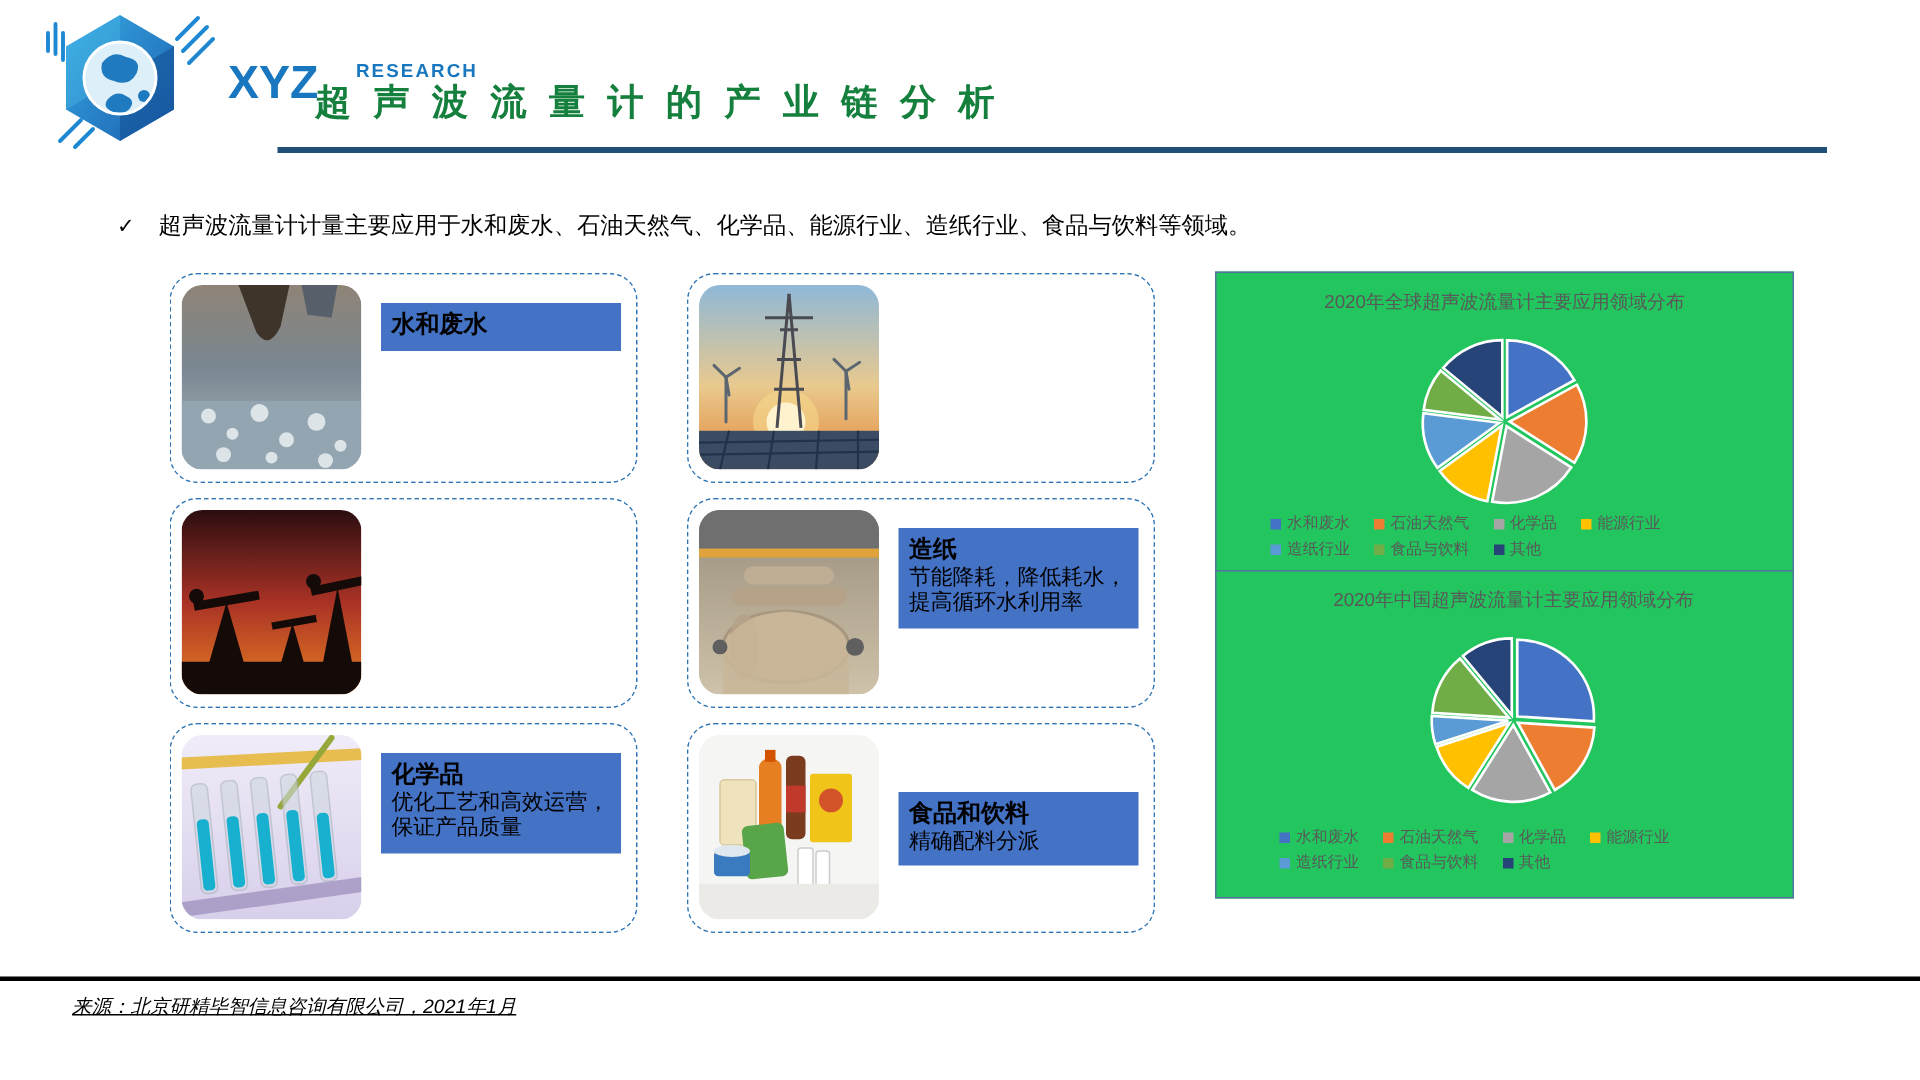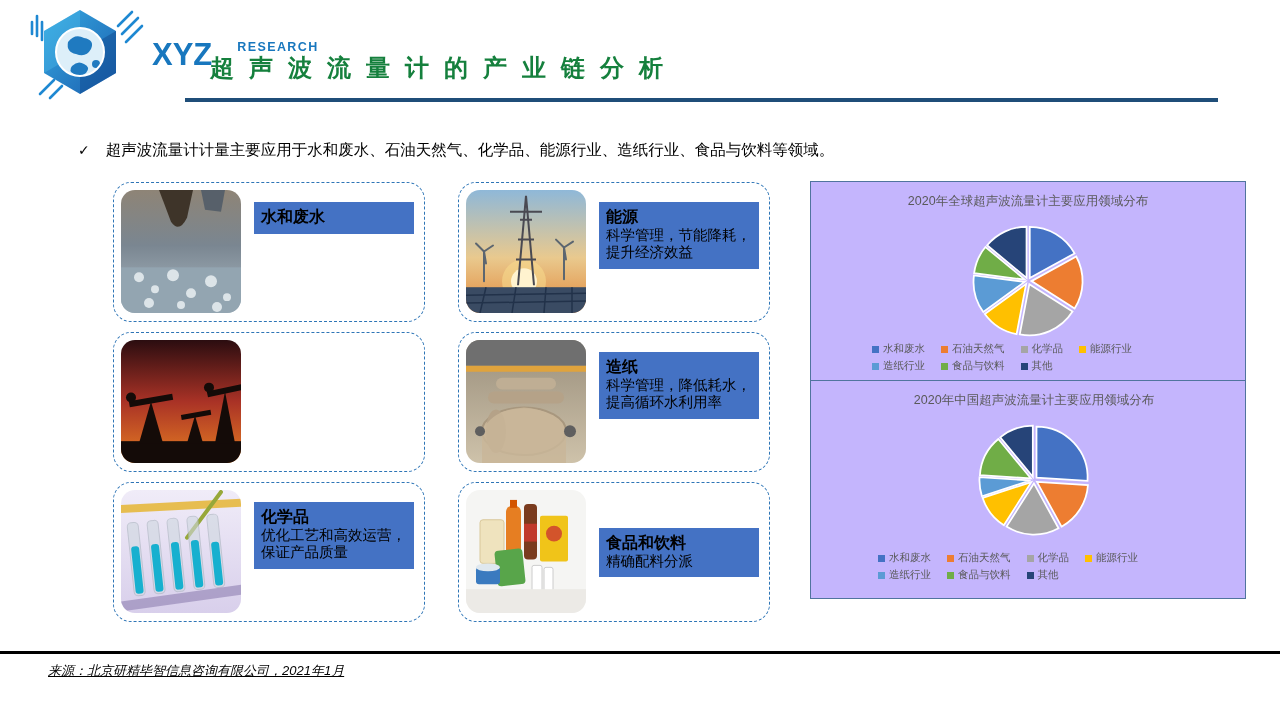--- a/index.html
+++ b/index.html
@@ -28,22 +28,22 @@
   .pic{flex:none;width:120px;height:123px;border-radius:14px;overflow:hidden;}
   .pic svg{display:block;width:100%;height:100%;}
   .bluebox{margin-left:13px;margin-top:12px;align-self:flex-start;background:#4472C4;
            width:160px;box-sizing:border-box;padding:5px 7px 7px 7px;}
   .bluebox.low{margin-top:38px;}
   .card-title{font-size:16px;font-weight:bold;line-height:1.25;}
   .card-desc{font-size:14.5px;line-height:1.2;}
 
   
   .charts{position:absolute;left:810px;top:181px;width:386px;}
-  .chart-box{box-sizing:border-box;border:1px solid #50749E;width:436px;height:200px;
-             display:flex;flex-direction:column;align-items:center;background:#c4b5fd;}
+  .chart-box{box-sizing:border-box;border:1px solid #50749E;width:386px;height:200px;
+             display:flex;flex-direction:column;align-items:center;background:#22c55e;}
   .chart-box.tall{height:219px;margin-top:-1px;padding-left:12px;}
   .chart-title{margin-top:11px;font-size:12.5px;color:#595959;}
   .pie{width:140px;height:118px;margin-top:12px;}
   .legend{width:312px;margin:2px auto 0;display:flex;flex-direction:column;row-gap:3px;}
   .tall .legend{margin-top:12px;}
   .legend-row{display:flex;column-gap:16px;}
   .lgd{display:flex;align-items:center;font-size:10.5px;color:#595959;white-space:nowrap;}
   .lgd i{display:inline-block;width:7px;height:7px;margin-right:4px;}
 
   
@@ -227,24 +227,20 @@
           <g stroke="#22324a" stroke-width="1.5">
             <line x1="0" y1="106" x2="120" y2="104"></line>
               <line x1="0" y1="114" x2="120" y2="112"></line>
             <line x1="20" y1="98" x2="14" y2="124"></line>
               <line x1="50" y1="98" x2="46" y2="124"></line>
             <line x1="80" y1="98" x2="78" y2="124"></line>
               <line x1="106" y1="98" x2="106" y2="124"></line>
           </g>
         </svg>
       </div>
-      <div class="bluebox">
-        <div class="card-title">能源</div>
-        <div class="card-desc">科学管理，节能降耗，提升经济效益</div>
-      </div>
     </div>
 
     <div class="card">
       <div class="pic">
         <svg viewBox="0 0 120 124" preserveAspectRatio="none">
           <defs>
               <linearGradient id="pbg" x1="0" y1="0" x2="0" y2="1">
             <stop offset="0" stop-color="#9a8f7c"></stop>
                 <stop offset="1" stop-color="#cec2aa"></stop>
           </linearGradient>
@@ -257,21 +253,21 @@
           <ellipse cx="58" cy="92" rx="42" ry="24" fill="#c9b699"></ellipse>
           <ellipse cx="58" cy="92" rx="42" ry="24" fill="none" stroke="#a8977e" stroke-width="2"></ellipse>
           <ellipse cx="30" cy="92" rx="10" ry="22" fill="#b5a288"></ellipse>
           <path d="M58 68 q30 2 42 24 L100 124 L16 124 L16 92 q10 -22 42 -24 Z" fill="#c9b699" opacity="0.85"></path>
           <circle cx="104" cy="92" r="6" fill="#5f5f5f"></circle>
             <circle cx="14" cy="92" r="5" fill="#5f5f5f"></circle>
         </svg>
       </div>
       <div class="bluebox">
         <div class="card-title">造纸</div>
-        <div class="card-desc">科学管理，降低耗水，提高循环水利用率</div>
+        <div class="card-desc">节能降耗，降低耗水，提高循环水利用率</div>
       </div>
     </div>
 
     <div class="card">
       <div class="pic">
         <svg viewBox="0 0 120 124" preserveAspectRatio="none">
           <rect width="120" height="124" fill="#f5f5f3"></rect>
           <rect x="14" y="30" width="24" height="44" rx="3" fill="#efe3be" stroke="#d9c89a"></rect>
           <rect x="40" y="16" width="15" height="54" rx="6" fill="#e67e22"></rect>
           <rect x="44" y="10" width="7" height="8" fill="#d35400"></rect>

